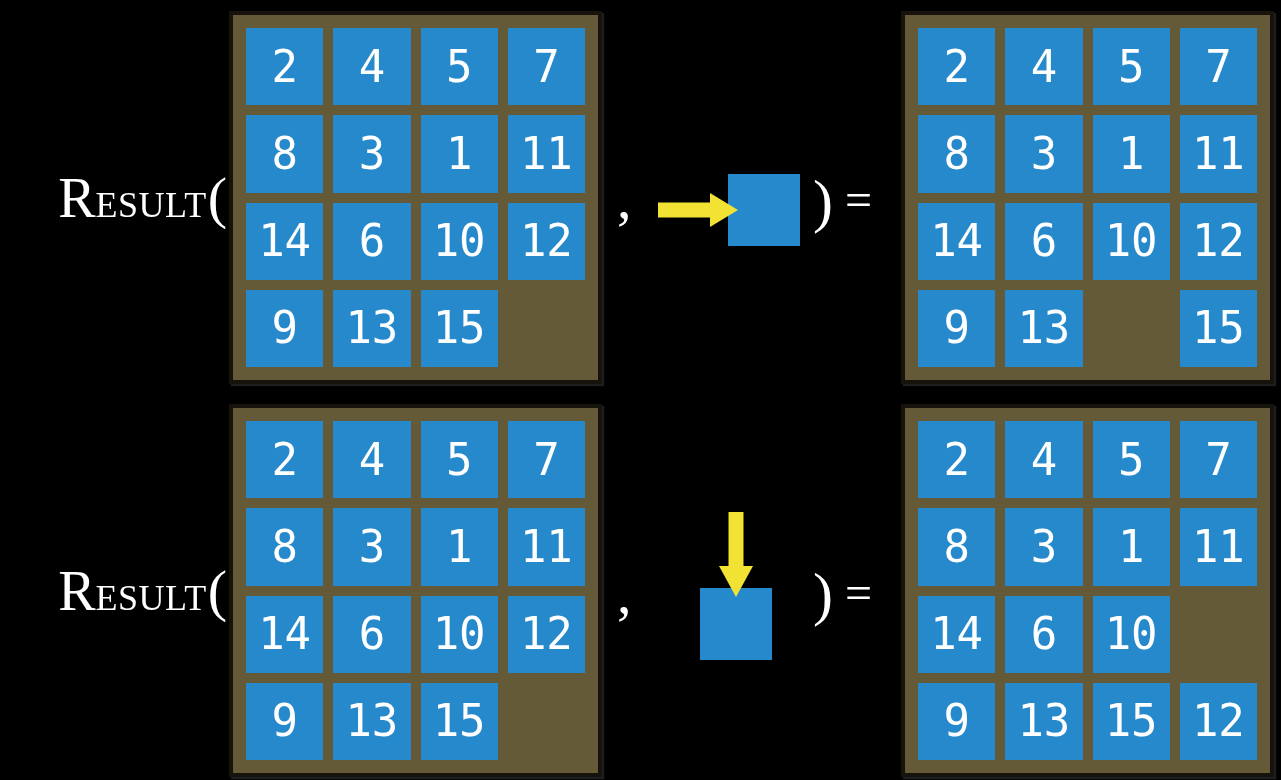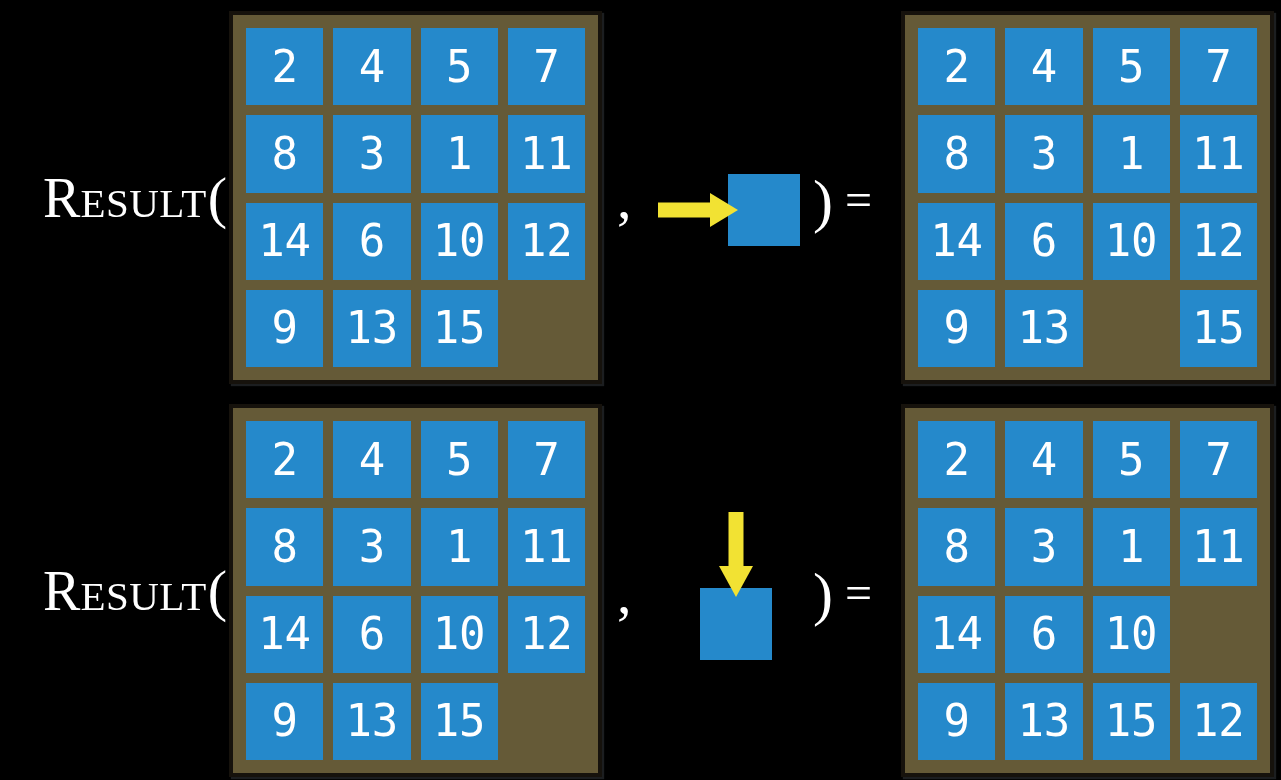--- a/index.html
+++ b/index.html
@@ -45,21 +45,21 @@
   .cell-empty{background:transparent;}
   
   .fn-label{
     position:absolute;left:0;width:227px;height:373px;
     display:flex;align-items:center;justify-content:flex-end;
     color:var(--text);
   }
   .fn-label.row0{top:11px;}
   .fn-label.row1{top:404px;}
   .lbl-initial{font-size:56px;line-height:1;}
-  .lbl-rest{font-size:41px;line-height:1;letter-spacing:0.5px;}
+  .lbl-rest{font-size:36px;line-height:1;letter-spacing:0.5px;}
   .lbl-paren{font-size:58px;line-height:1;margin-left:1px;}
   
   .sym{
     position:absolute;color:var(--text);line-height:1;
   }
   .comma-0{left:617px;top:170px;font-size:58px;}
   .comma-1{left:617px;top:565px;font-size:58px;}
   .cparen-0{left:813px;top:171px;font-size:60px;}
   .cparen-1{left:813px;top:564px;font-size:60px;}
   .equals-0{left:845px;top:176px;font-size:48px;}

